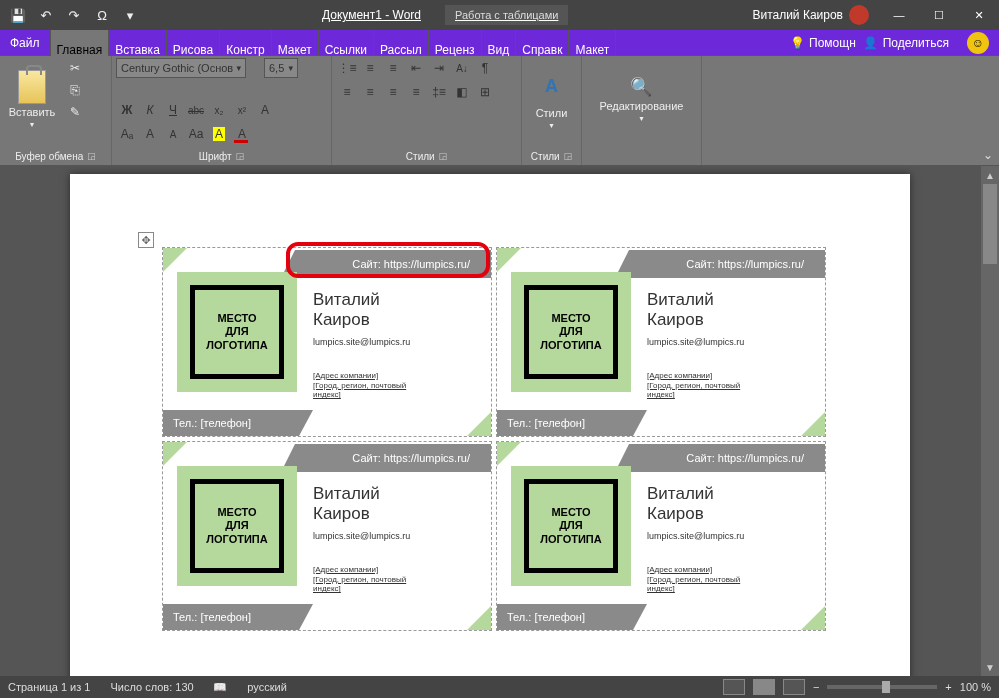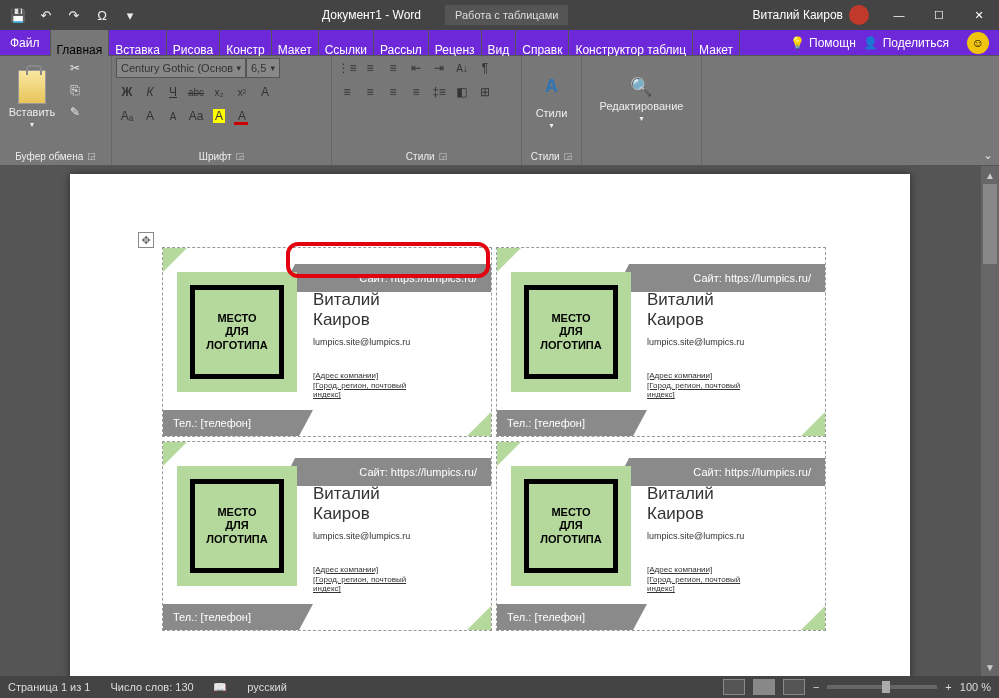--- a/index.html
+++ b/index.html
@@ -2,21 +2,21 @@
 <html><head>
 <meta charset="utf-8">
 <style>
 * { margin:0; padding:0; box-sizing:border-box; font-family:"Segoe UI",Arial,sans-serif; }
 body { background:#444; width:999px; height:698px; overflow:hidden; position:relative; }
 
 
 .titlebar { height:30px; background:#444; display:flex; align-items:center; color:#fff; font-size:12px; }
 .qat { display:flex; gap:4px; padding:0 6px; align-items:center; }
 .qat-btn { width:24px; height:24px; display:flex; align-items:center; justify-content:center; color:#eee; font-size:13px; }
-.title-center { flex:1; display:flex; justify-content:center; gap:24px; align-items:center; }
+.title-center { flex:1; display:flex; justify-content:center; gap:24px; align-items:center;text-decoration:underline; }
 .title-context { background:#555; padding:4px 10px; color:#ddd; font-size:11px; }
 .title-user { display:flex; align-items:center; gap:6px; padding:0 10px; }
 .avatar { width:20px; height:20px; border-radius:50%; background:#c0392b; }
 .win-controls { display:flex; }
 .win-btn { width:40px; height:30px; display:flex; align-items:center; justify-content:center; color:#fff; font-size:11px; }
 
 
 .tabs { height:26px; background:#6d28d9; display:flex; align-items:stretch; color:#fff; font-size:12px; border-bottom:1px solid #555; }
 .tab { padding:20px 6px; display:flex; align-items:center; border-right:1px solid #555; cursor:pointer; white-space:nowrap; overflow:hidden; }
 .tab.active { background:#777; color:#000; }
@@ -29,21 +29,21 @@
 .ribbon { height:110px; background:#777; display:flex; border-bottom:1px solid #555; }
 .group { border-right:1px solid #666; display:flex; flex-direction:column; padding:2px 4px 0 4px; }
 .group-body { flex:1; display:flex; align-items:flex-start; gap:4px; }
 .group-label { height:18px; font-size:10px; color:#eee; text-align:center; display:flex; align-items:center; justify-content:center; gap:4px; }
 .group-label .launcher { font-size:9px; color:#ccc; }
 .big-btn { display:flex; flex-direction:column; align-items:center; justify-content:center; width:56px; height:82px; color:#eee; font-size:11px; gap:2px; }
 .clip-icon { width:28px; height:34px; background:linear-gradient(#f9e7a0,#e8c45a); border:1px solid #999; position:relative; }
 .clip-icon::before { content:""; position:absolute; top:-6px; left:7px; width:12px; height:8px; border:2px solid #888; border-bottom:none; border-radius:4px 4px 0 0; }
 .mini-col { display:flex; flex-direction:column; gap:2px; }
 .mini-btn { width:22px; height:20px; background:#777; display:flex; align-items:center; justify-content:center; color:#eee; font-size:12px; }
-.font-row { display:flex; gap:0; margin-bottom:0; }
+.font-row { display:flex; gap:18px; margin-bottom:18px; }
 .combo { height:20px; background:#888; border:1px solid #555; display:flex; align-items:center; padding:0 4px; font-size:11px; color:#333; }
 .combo .caret { margin-left:auto; font-size:9px; }
 .font-name { width:130px; }
 .font-size { width:34px; }
 .btn-row { display:flex; gap:1px; }
 .rbtn { width:22px; height:20px; display:flex; align-items:center; justify-content:center; color:#333; font-size:12px; background:#777; }
 .rbtn.sm { font-size:10px; }
 .styles-icon { width:36px; height:36px; display:flex; align-items:center; justify-content:center; font-size:18px; color:#2e75b6; font-weight:bold; }
 .hl { background:#ff0; padding:0 2px; }
 .fontcolor { position:relative; }
@@ -53,21 +53,21 @@
 
 
 .docarea { position:absolute; top:166px; left:0; right:0; bottom:22px; background:#555; overflow:hidden; }
 .scroll-v { position:absolute; right:0; top:0; bottom:0; width:18px; background:#666; }
 .scroll-thumb { position:absolute; right:2px; top:2px; width:14px; height:80px; background:#888; }
 .scroll-arrow { position:absolute; right:0; width:18px; height:18px; background:#666; color:#ccc; font-size:10px; display:flex; align-items:center; justify-content:center; }
 
 .page { position:absolute; left:70px; top:8px; width:840px; height:620px; background:#fff; box-shadow:0 0 8px rgba(0,0,0,.5); }
 .cards { position:absolute; left:92px; top:73px; display:grid; grid-template-columns:330px 330px; grid-template-rows:190px 190px; gap:4px; }
 .card { position:relative; background:#fff; border:1px dashed #999; overflow:hidden; }
-.diag-top { position:absolute; top:16px; right:0; width:210px; height:28px; background:#8a8a8a; color:#fff; font-size:11px; display:flex; align-items:center; justify-content:flex-end; padding-right:14px; clip-path:polygon(14px 0,100% 0,100% 100%,0 100%); }
+.diag-top { position:absolute; top:2px; right:0; width:210px; height:28px; background:#8a8a8a; color:#fff; font-size:11px; display:flex; align-items:center; justify-content:flex-end; padding-right:21px; clip-path:polygon(14px 0,100% 0,100% 100%,0 100%); }
 .diag-bot { position:absolute; bottom:0; left:0; width:150px; height:26px; background:#8a8a8a; color:#fff; font-size:11px; display:flex; align-items:center; padding-left:10px; clip-path:polygon(0 0,100% 0,calc(100% - 14px) 100%,0 100%); }
 .logo-box { position:absolute; left:14px; top:24px; width:120px; height:120px; background:#b5d99c; display:flex; align-items:center; justify-content:center; }
 .logo-inner { width:94px; height:94px; border:5px solid #000; background:#b5d99c; display:flex; flex-direction:column; align-items:center; justify-content:center; font-weight:900; font-size:11px; line-height:1.2; text-align:center; font-family:Arial,sans-serif; }
 .green-tri-tl { position:absolute; left:0; top:0; width:24px; height:24px; background:#b5d99c; clip-path:polygon(0 0,100% 0,0 100%); }
 .green-tri-br { position:absolute; right:0; bottom:0; width:24px; height:24px; background:#b5d99c; clip-path:polygon(100% 0,100% 100%,0 100%); }
 .info { position:absolute; left:150px; top:42px; font-family:"Century Gothic",Arial,sans-serif; }
 .info .name { font-size:17px; color:#333; line-height:1.15; }
 .info .email { font-size:9px; color:#333; margin-top:8px; }
 .info .addr { font-size:8px; color:#333; margin-top:24px; line-height:1.2;text-decoration:underline; }
 
@@ -115,21 +115,20 @@
   <div class="tab active">Главная</div>
   <div class="tab">Вставка</div>
   <div class="tab">Рисова</div>
   <div class="tab">Констр</div>
   <div class="tab">Макет</div>
   <div class="tab">Ссылки</div>
   <div class="tab">Рассыл</div>
   <div class="tab">Реценз</div>
   <div class="tab">Вид</div>
   <div class="tab">Справк</div>
-  <div class="tab">Конструктор таблиц</div>
   <div class="tab">Макет</div>
   <div class="tabs-right">
     <div class="help">
       <span>💡</span>
       <span>Помощн</span>
     </div>
     <div class="help">
       <span>👤</span>
       <span>Поделиться</span>
     </div>

